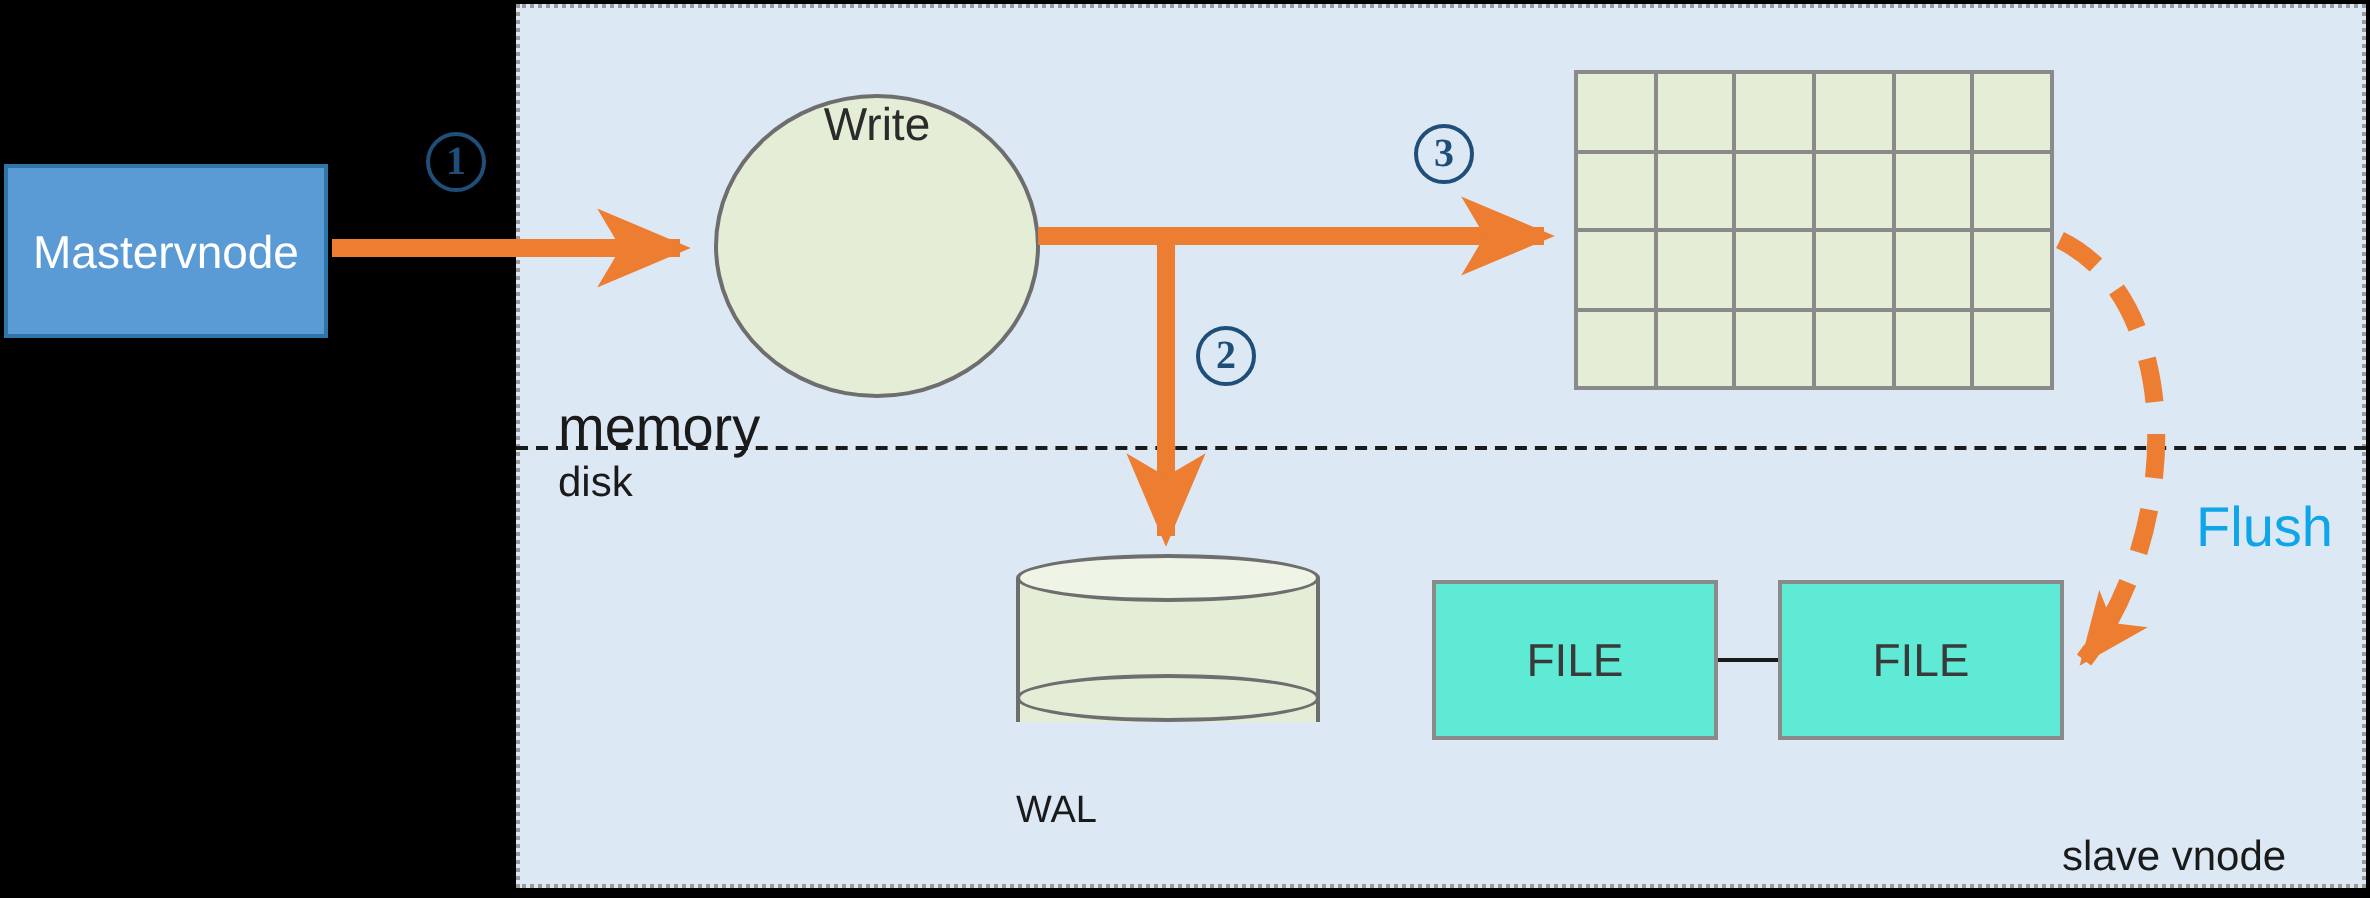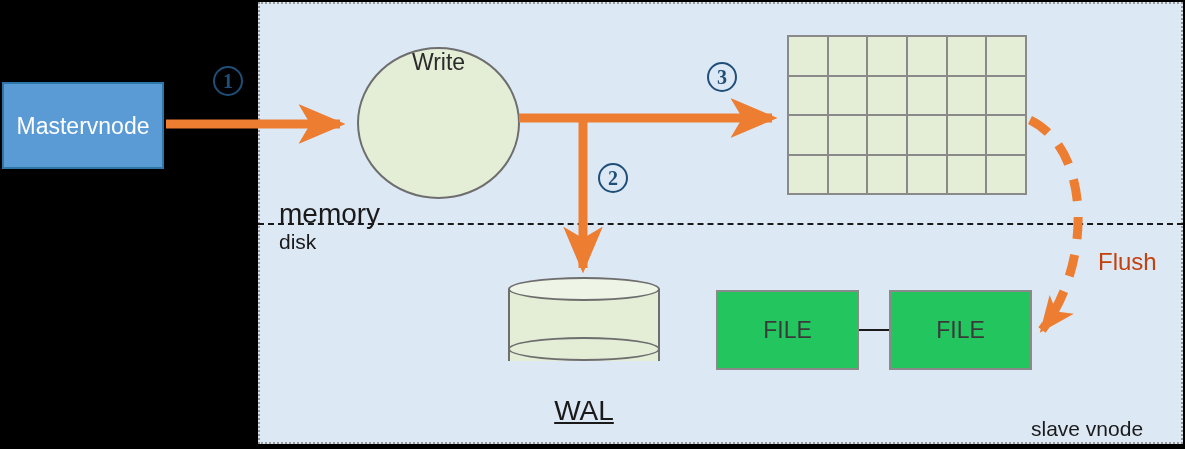--- a/index.html
+++ b/index.html
@@ -140,33 +140,32 @@
     border: 2px solid #6e6e6e;
     border-radius: 50%;
     background: #eef4e6;
     box-sizing: border-box;
   }
   #label-wal {
     position: absolute;
     left: 508px;
     top: 395px;
     width: 152px;
-    text-align: center;
-    font-size: 28px;
+    text-align: left;
+    font-size: 19px;
     color: #1a1a1a;
-    text-decoration: underline;
   }
 
   
   .file-box {
     position: absolute;
     top: 290px;
     width: 143px;
     height: 80px;
-    background: #22c55e;
+    background: #5eead4;
     border: 2px solid #8a8a8a;
     box-sizing: border-box;
     display: flex;
     align-items: center;
     justify-content: center;
     font-size: 23px;
     color: #3a3a3a;
   }
   #file-box-1 { left: 716px; }
   #file-box-2 { left: 889px; }
@@ -176,22 +175,22 @@
     top: 329px;
     width: 30px;
     border-top: 2px solid #1a1a1a;
   }
 
   
   #label-flush {
     position: absolute;
     left: 1098px;
     top: 248px;
-    font-size: 24px;
-    color: #c2410c;
+    font-size: 28px;
+    color: #0ea5e9;
   }
   #label-slave-vnode {
     position: absolute;
     left: 1031px;
     top: 398px;
     font-size: 21px;
     color: #1a1a1a;
     margin-top: 19px;
   }
 

